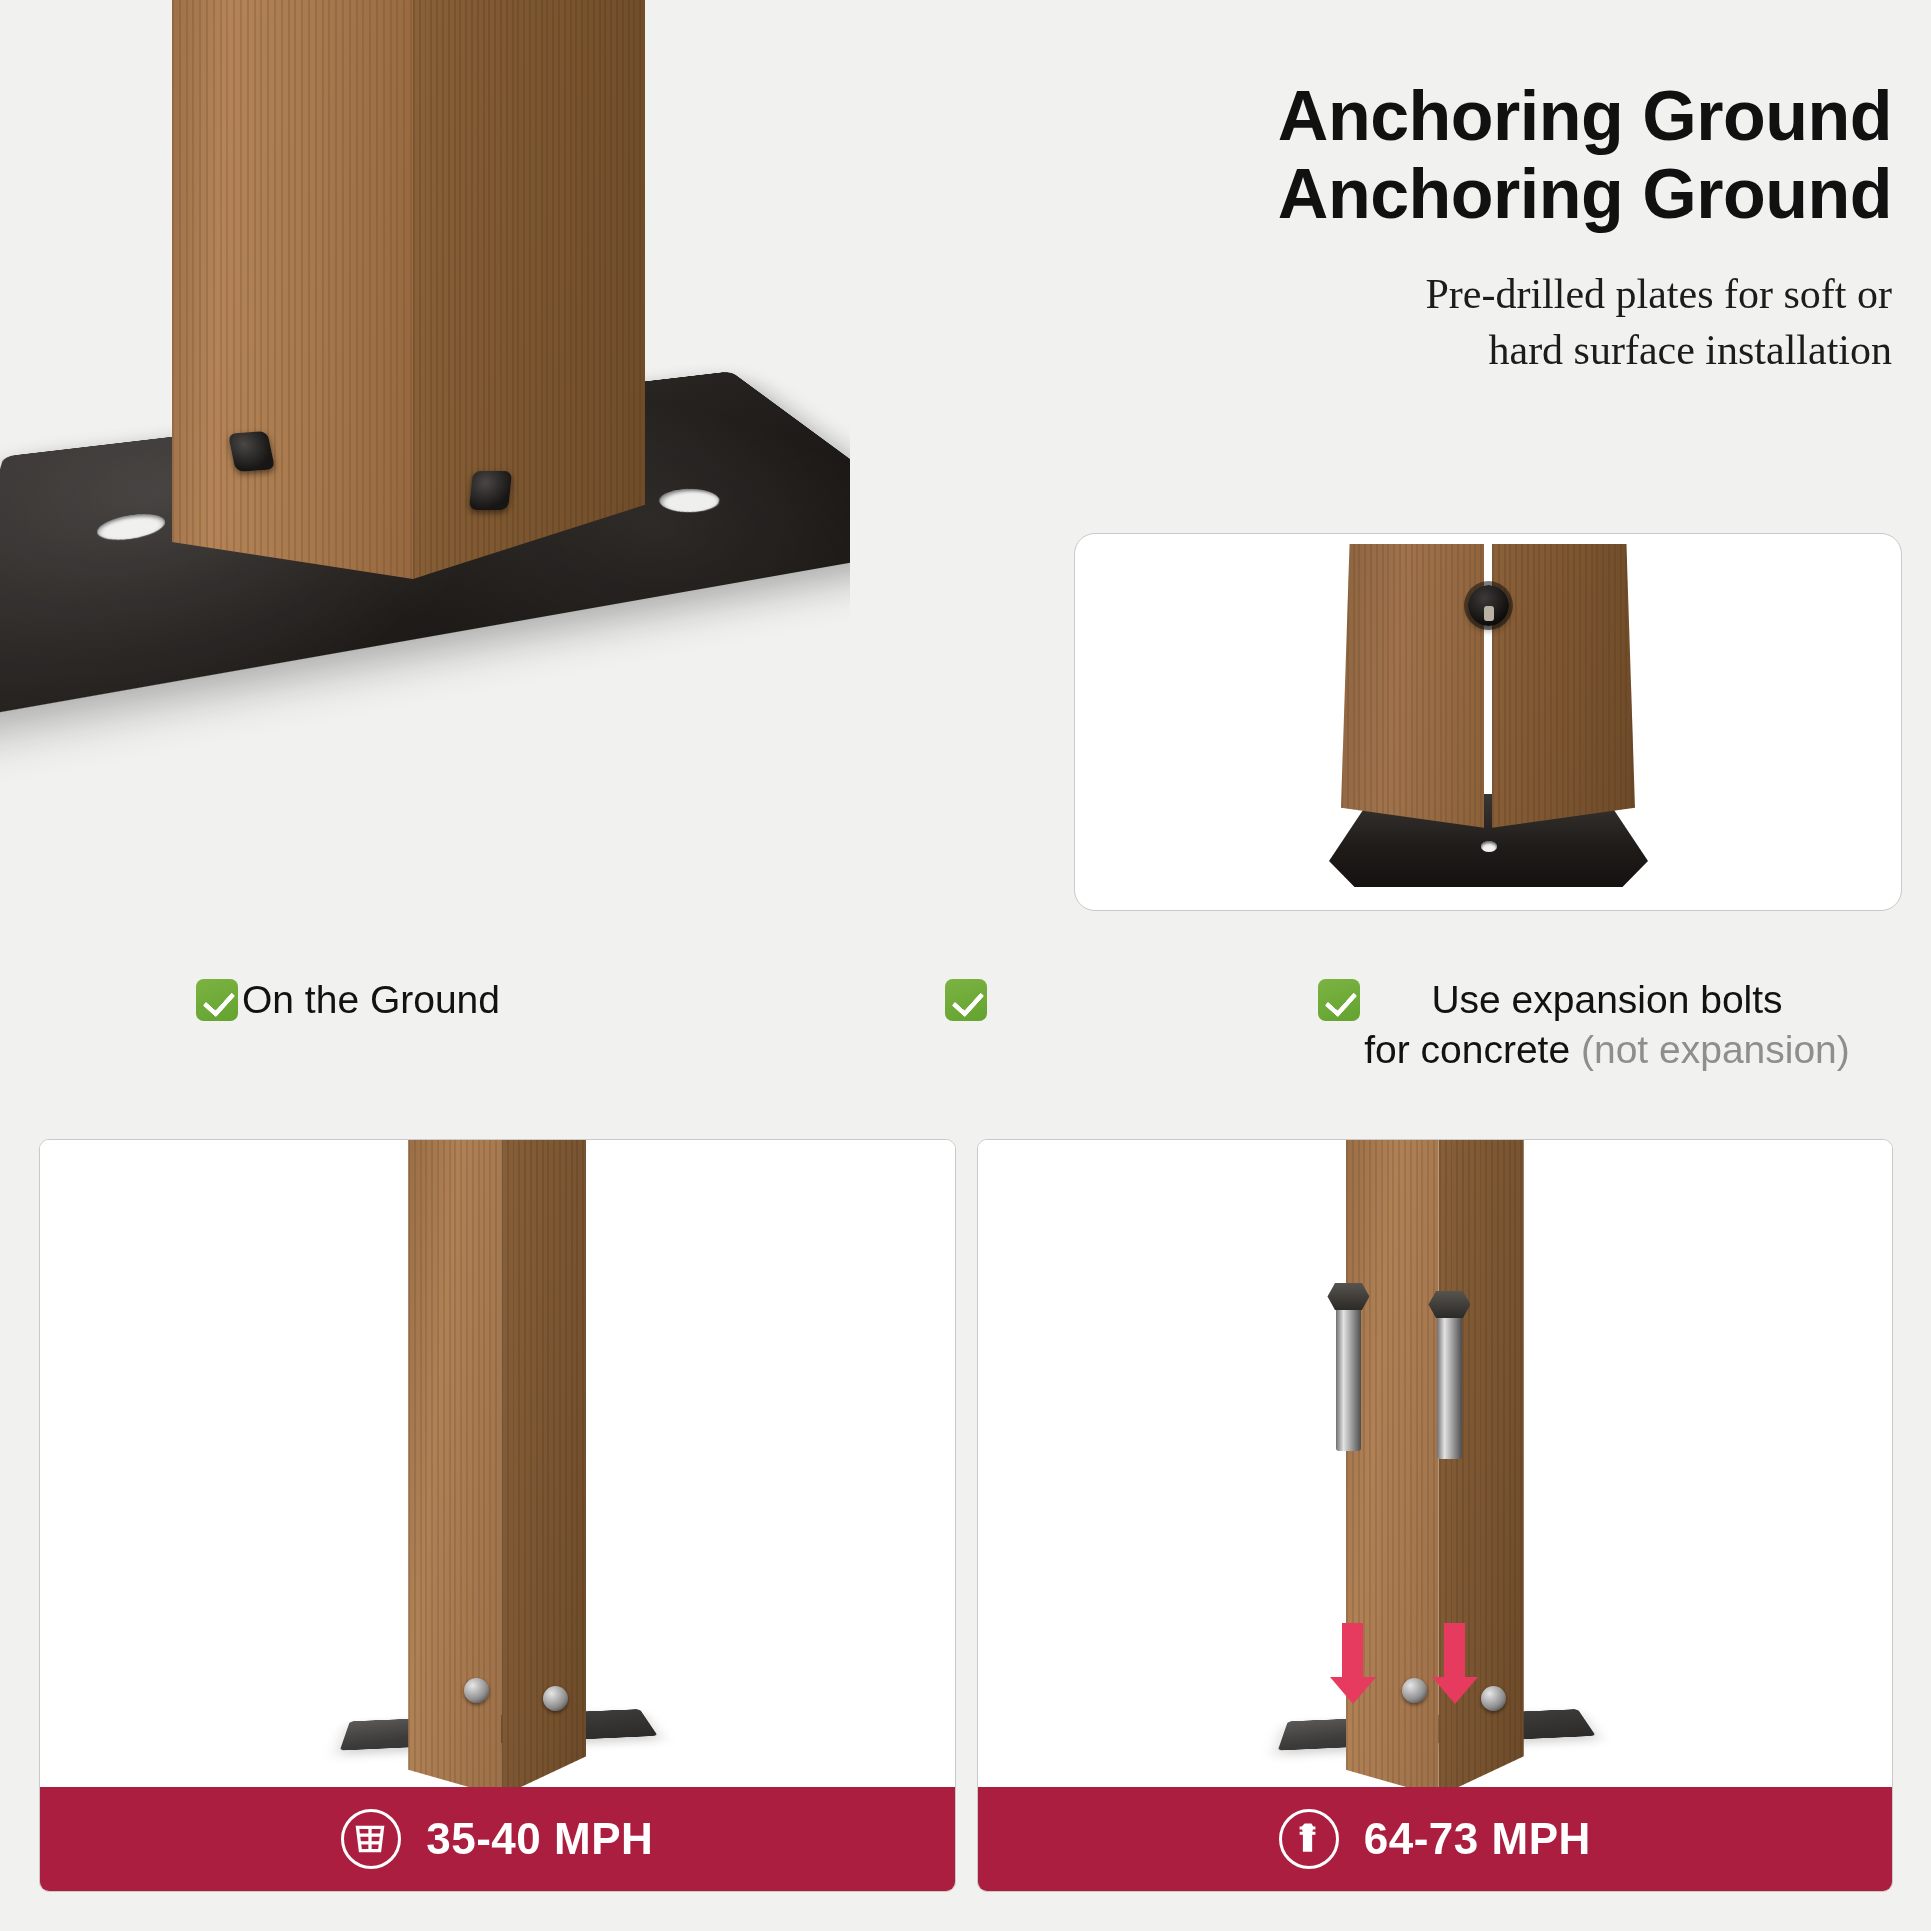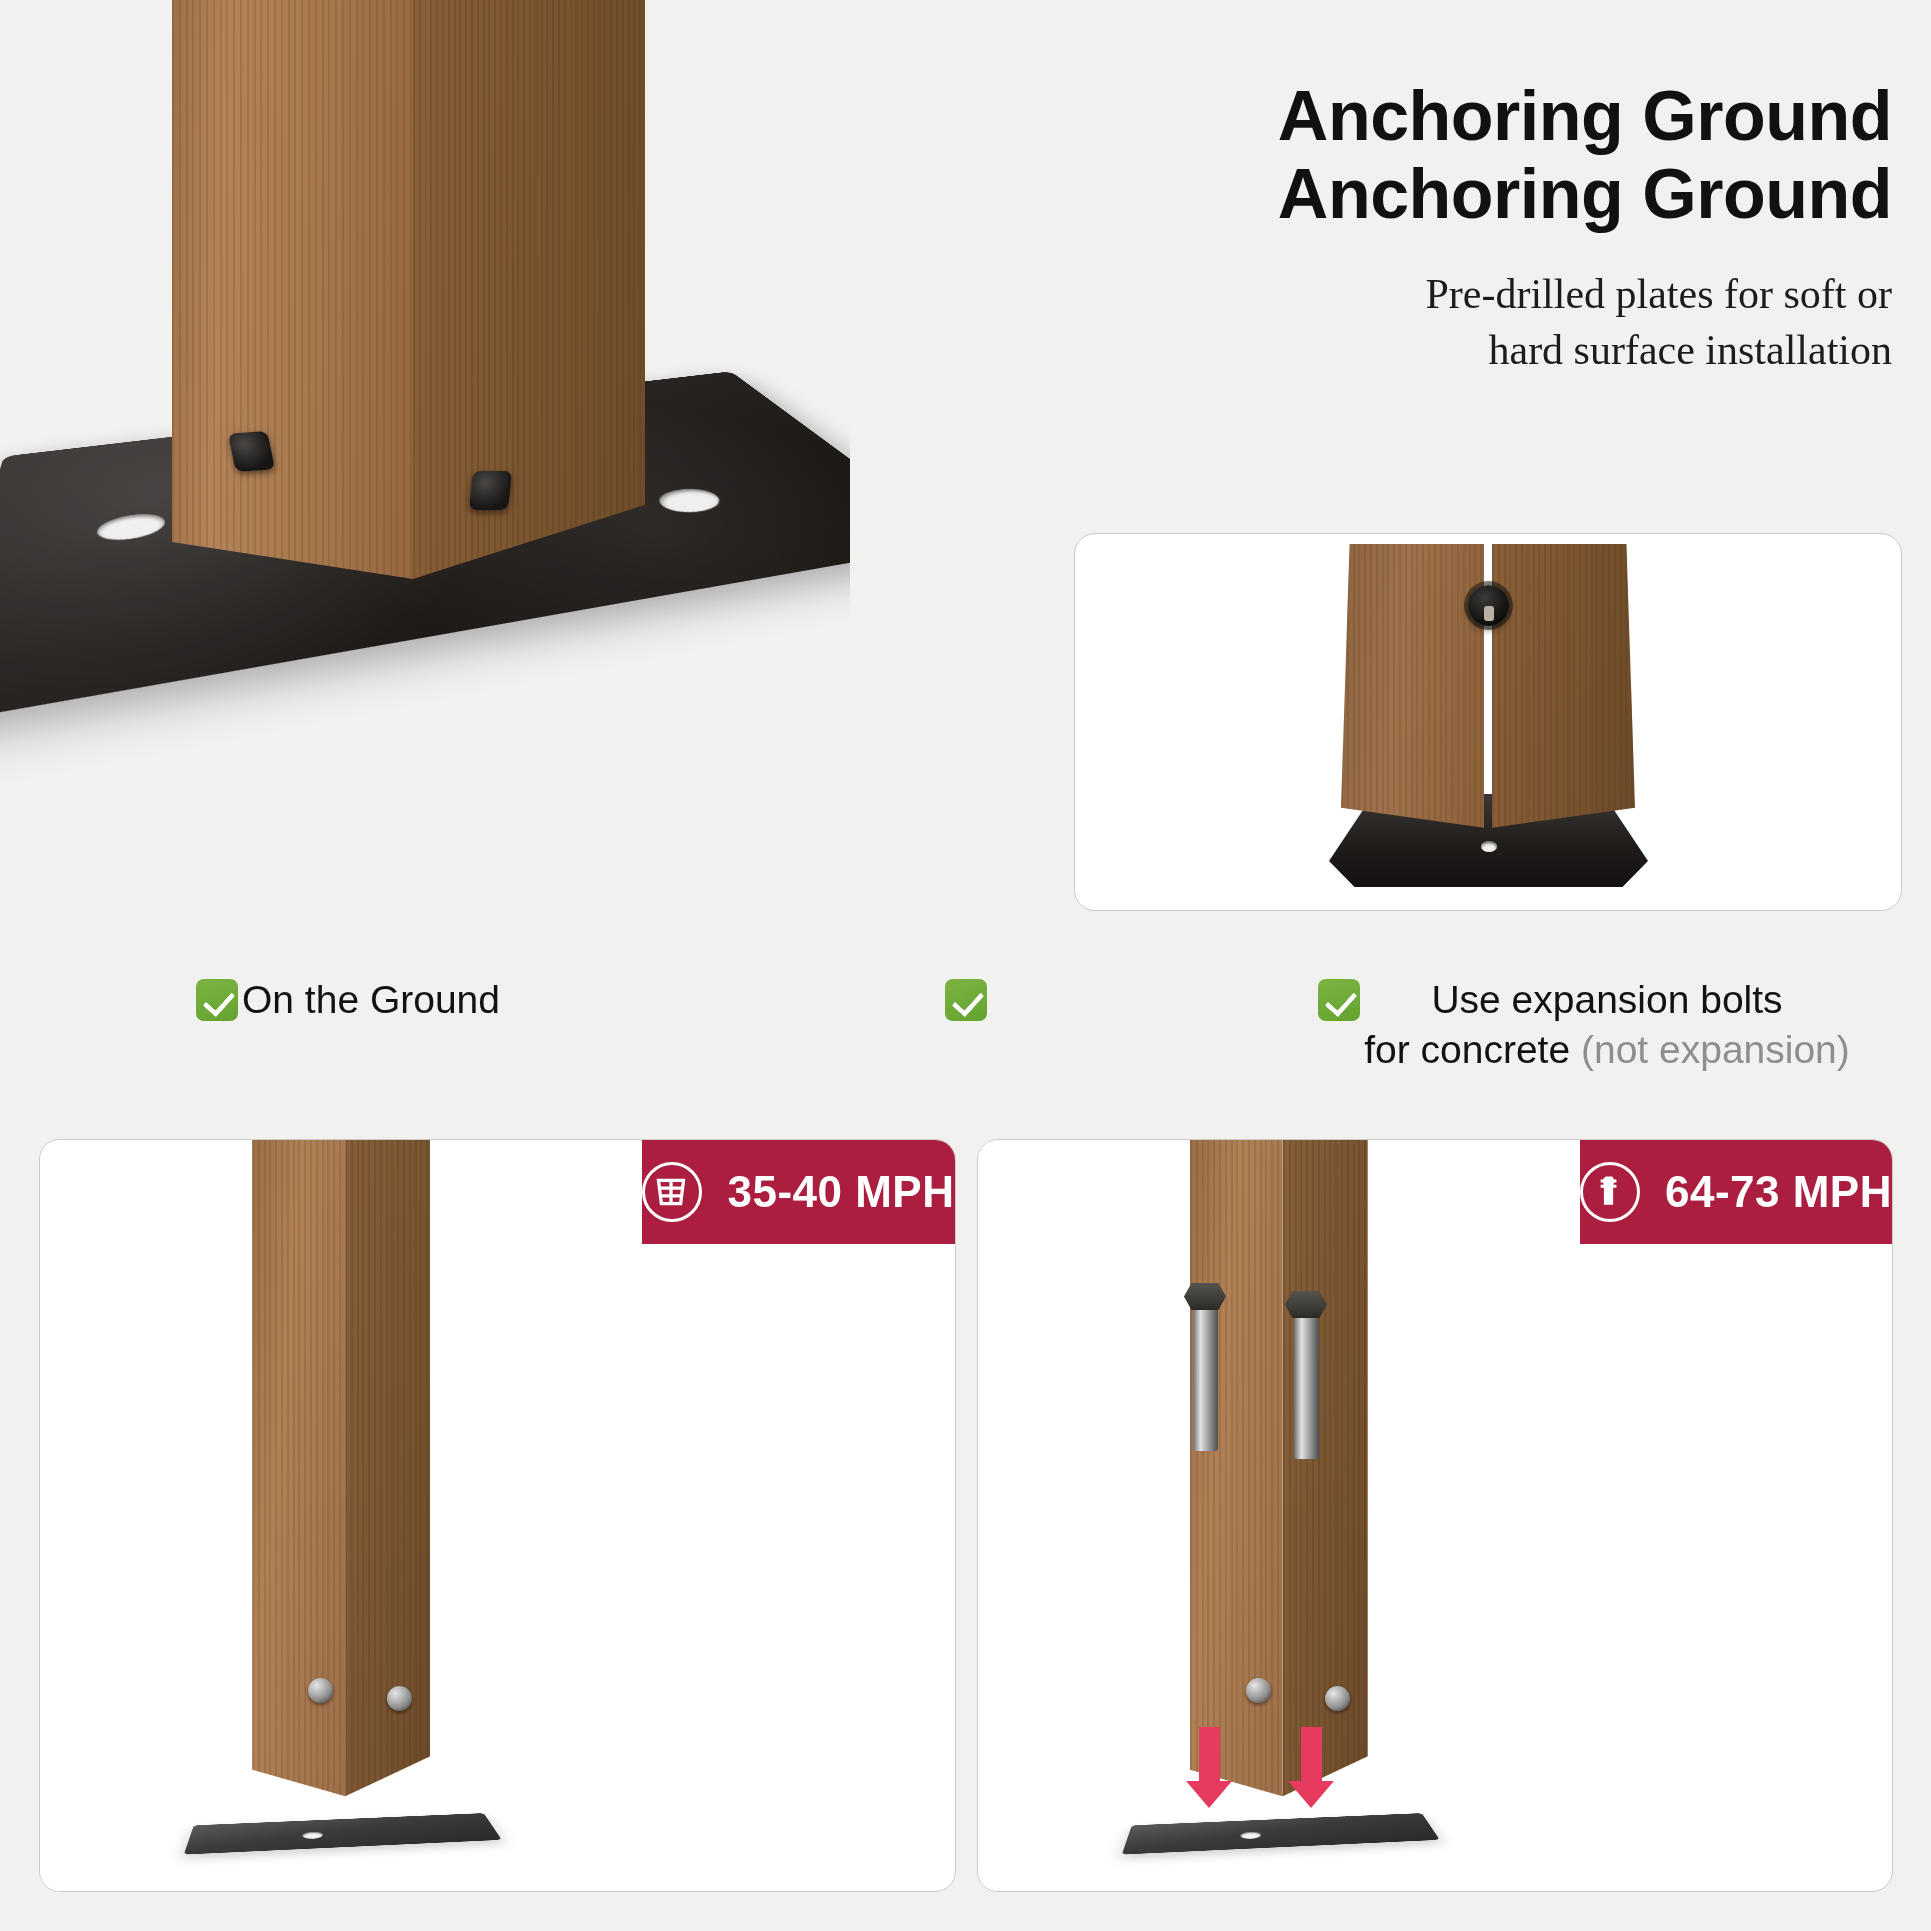--- a/index.html
+++ b/index.html
@@ -222,24 +222,24 @@
     left: 39px; top: 1139px;
     width: 1854px; height: 753px;
     display: flex;
     gap: 21px;
   }
   .card {
     flex: 1;
     position: relative;
     background: #ffffff;
     border: 1.9px solid #c9c9c9;
-    border-radius: 21px;
+    border-radius: 10px;
     overflow: hidden;
     display: flex;
-    flex-direction: row;
+    flex-direction: column;
   }
   .card-photo {
     position: relative;
     flex: 1;
     background: #ffffff;
     overflow: hidden;
   }
 
   
   .c-plate {

